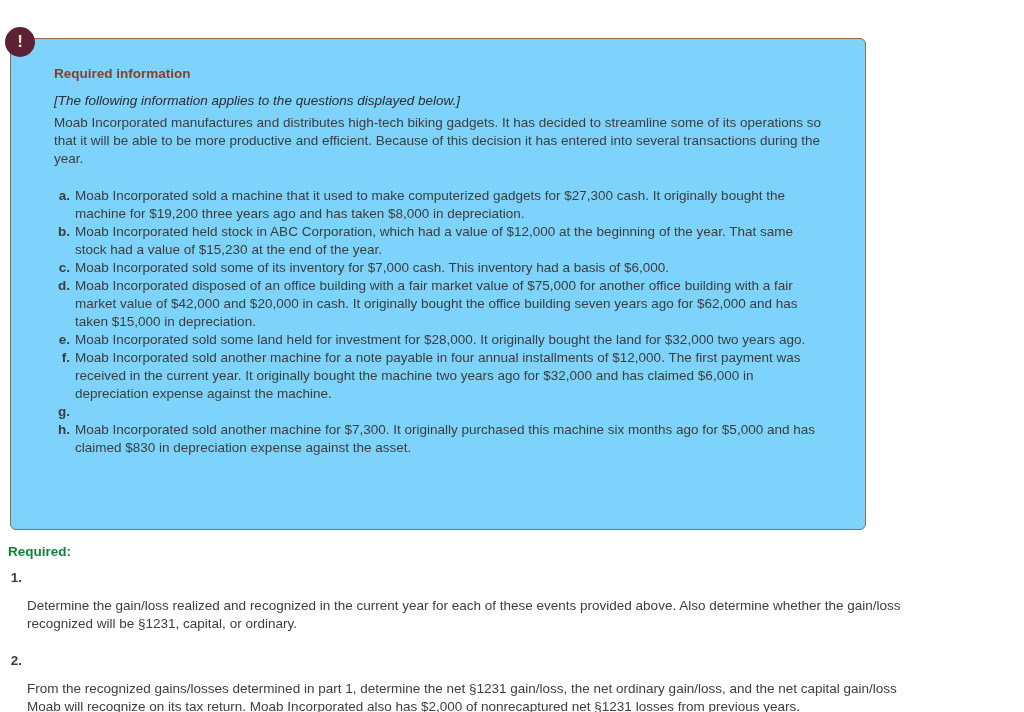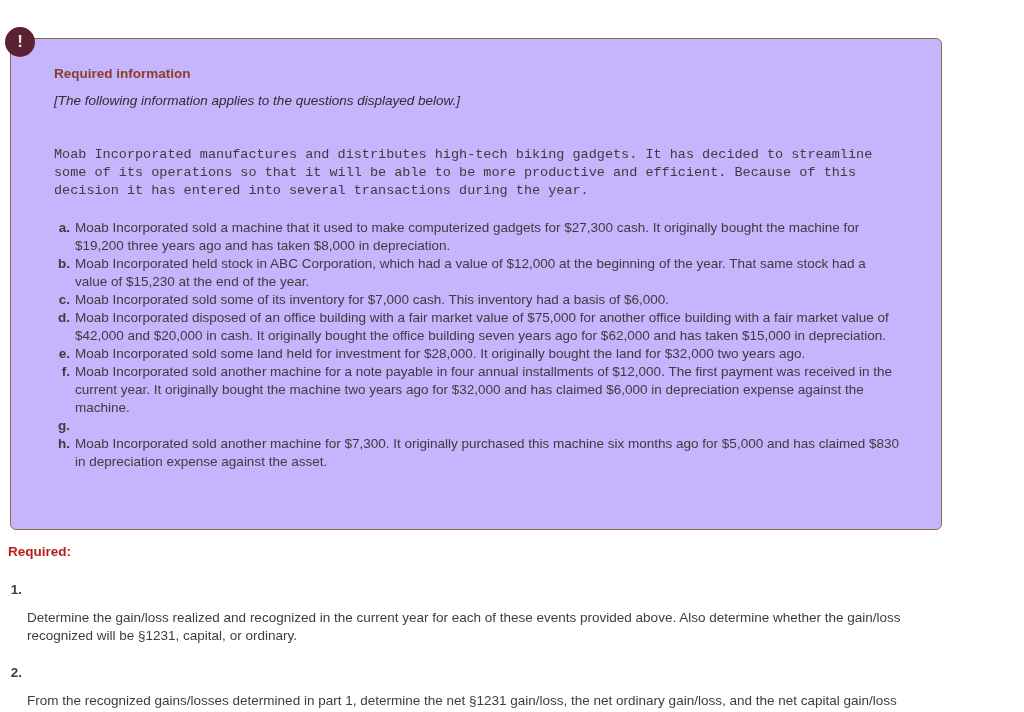--- a/index.html
+++ b/index.html
@@ -10,25 +10,25 @@
     font-family: "Liberation Sans", sans-serif;
     color: #3d3d3d;
   }
   body { position: relative; font-size: 13.5px; line-height: 18px; }
 
   
   .alert-box {
     position: absolute;
     left: 10px;
     top: 38px;
-    width: 932px;
+    width: 856px;
     height: 492px;
     border: 1px solid #8f6c4c;
     border-radius: 6px;
-    background: #c4b5fd;
+    background: #7dd3fc;
   }
   .alert-icon {
     position: absolute;
     left: 5px;
     top: 27px;
     width: 30px;
     height: 30px;
     border-radius: 50%;
     background: #5c2234;
     color: #f3e4cd;
@@ -42,27 +42,26 @@
     padding: 26px 40px 0 43px;
   }
   .alert-heading {
     color: #8b3e28;
     font-weight: bold;
     margin-bottom: 9px;
   }
   .alert-subheading {
     font-style: italic;
     color: #2e2e2e;
-    margin-bottom: 36px;
+    margin-bottom: 4px;
   }
   .alert-intro {
     color: #3d3d3d;
     margin-bottom: 19px;
     max-width: 855px;
-    font-family: Liberation Mono, monospace;
   }
   .event-list { max-width: 862px; }
   .event-item { display: flex; }
   .event-label {
     flex: 0 0 16px;
     text-align: right;
     font-weight: bold;
     color: #3d3d3d;
     white-space: nowrap;
   }
@@ -70,22 +69,22 @@
 
   
   .required-section {
     position: absolute;
     left: 8px;
     top: 543px;
     width: 920px;
   }
   .required-heading {
     font-weight: bold;
-    color: #b91c1c;
-    margin-bottom: 20px;
+    color: #15803d;
+    margin-bottom: 8px;
   }
   .question-item { display: flex; margin-bottom: 19px; }
   .question-label {
     flex: 0 0 14px;
     text-align: right;
     font-weight: bold;
     color: #3d3d3d;
     white-space: nowrap;
   }
   .question-text { padding-left: 5px; max-width: 895px; margin-top: 28px; }

